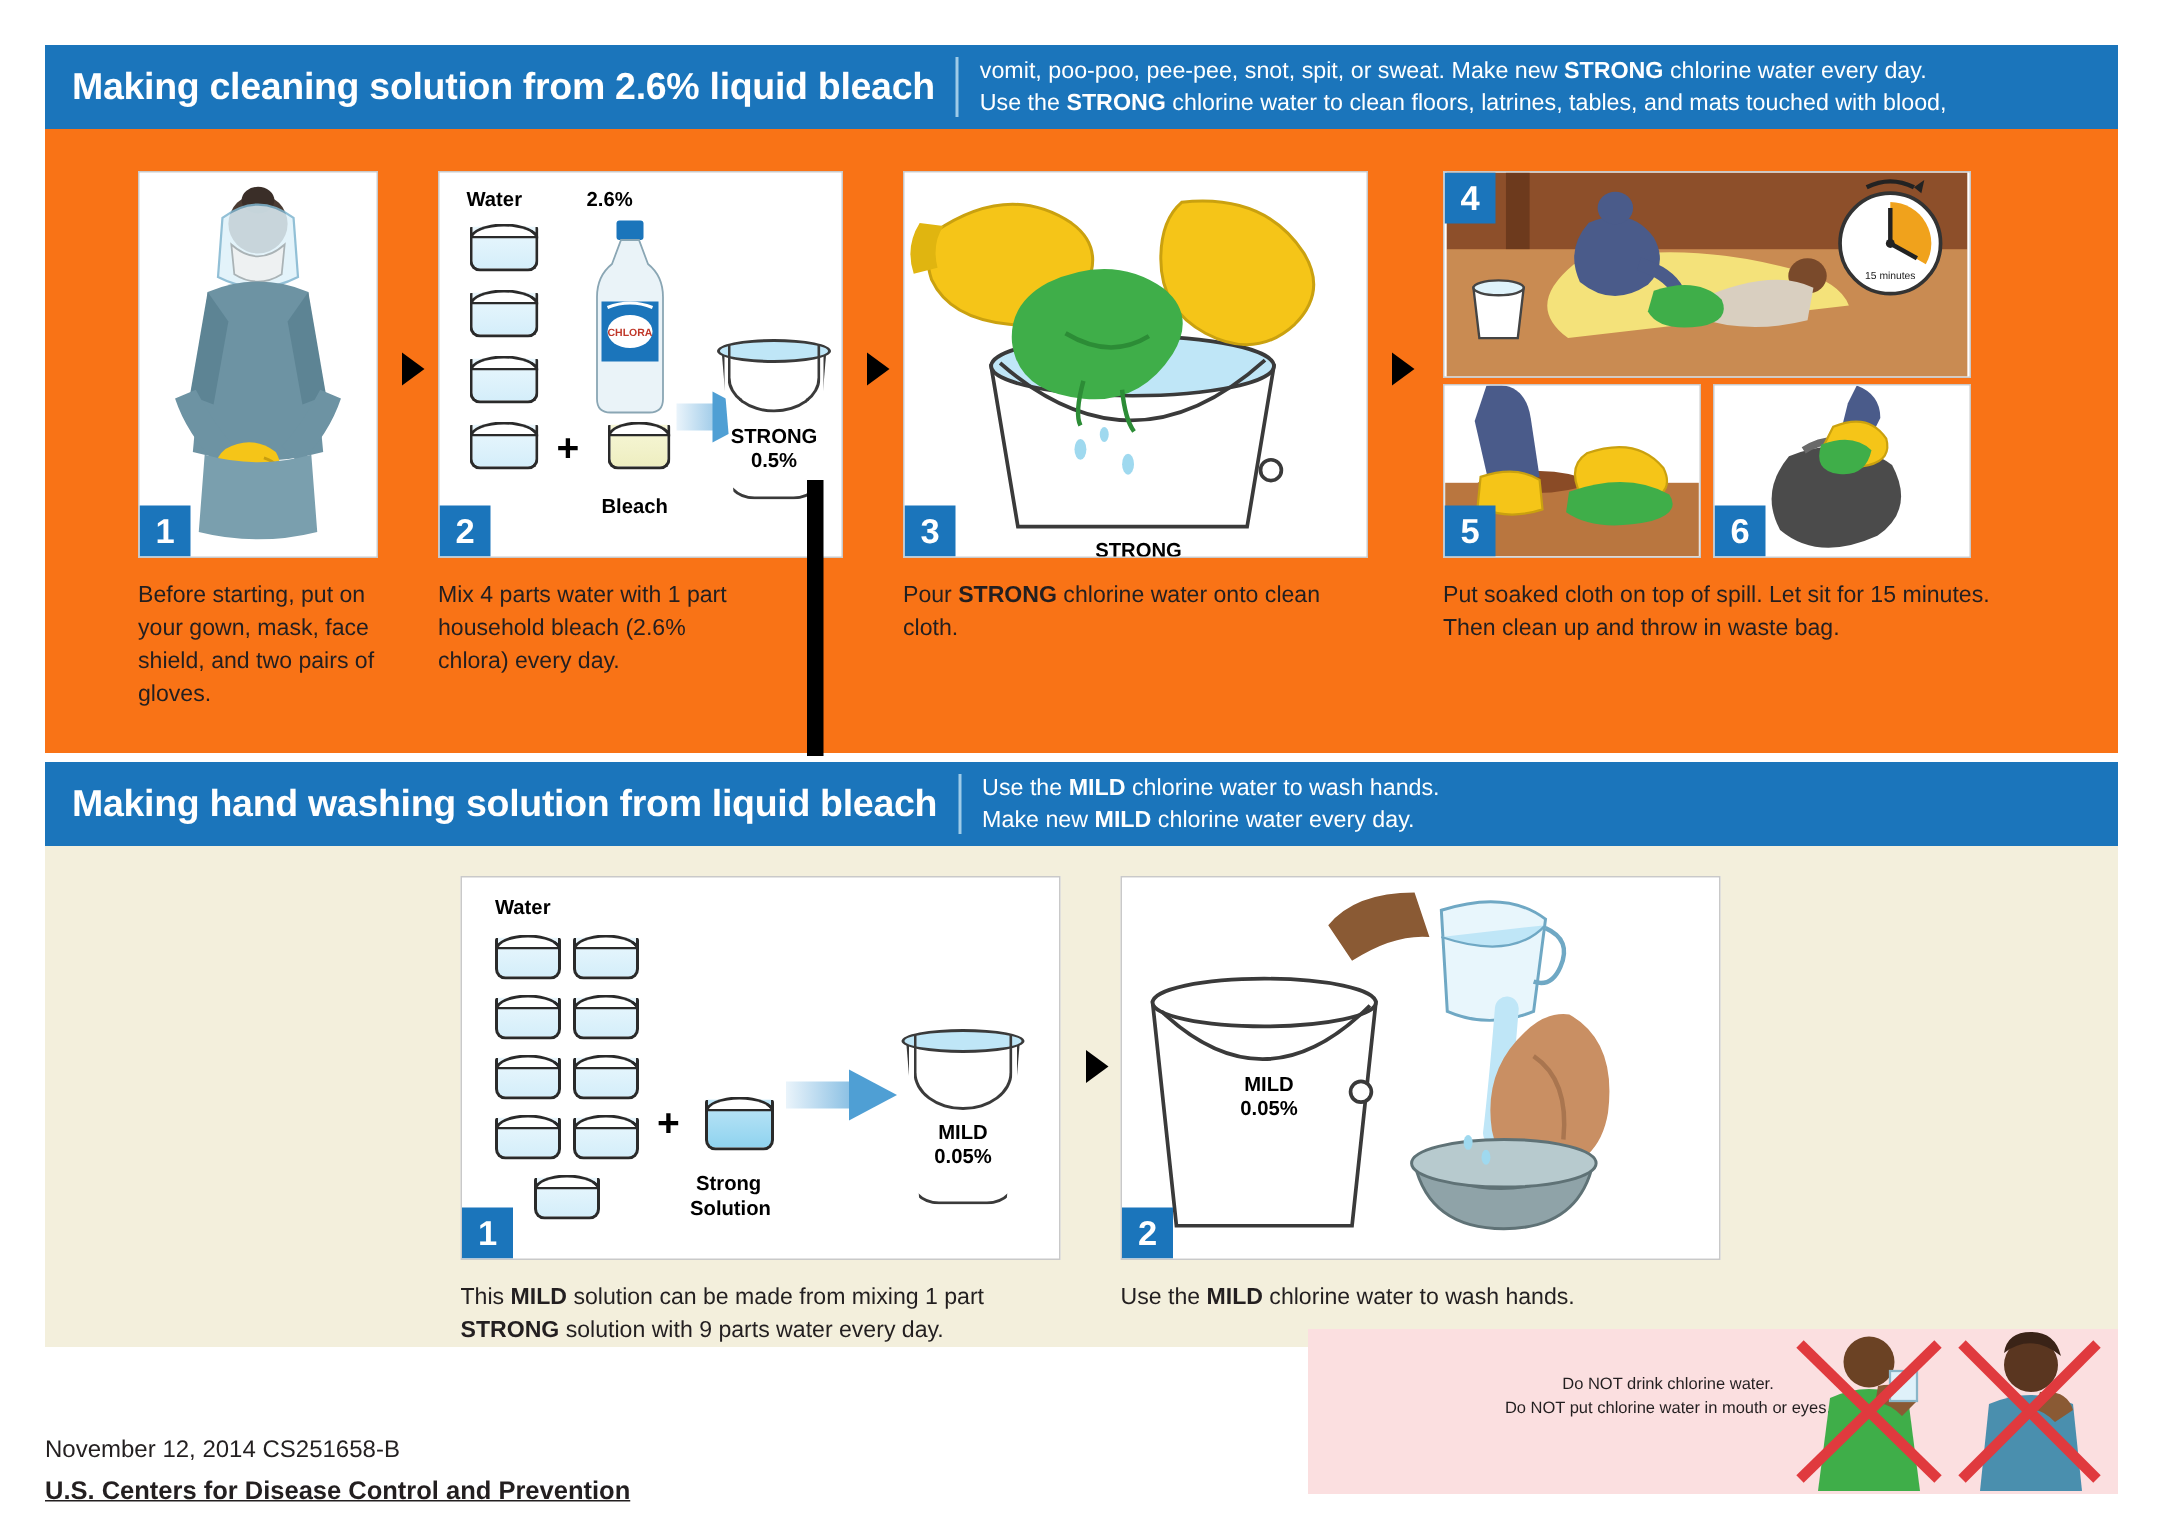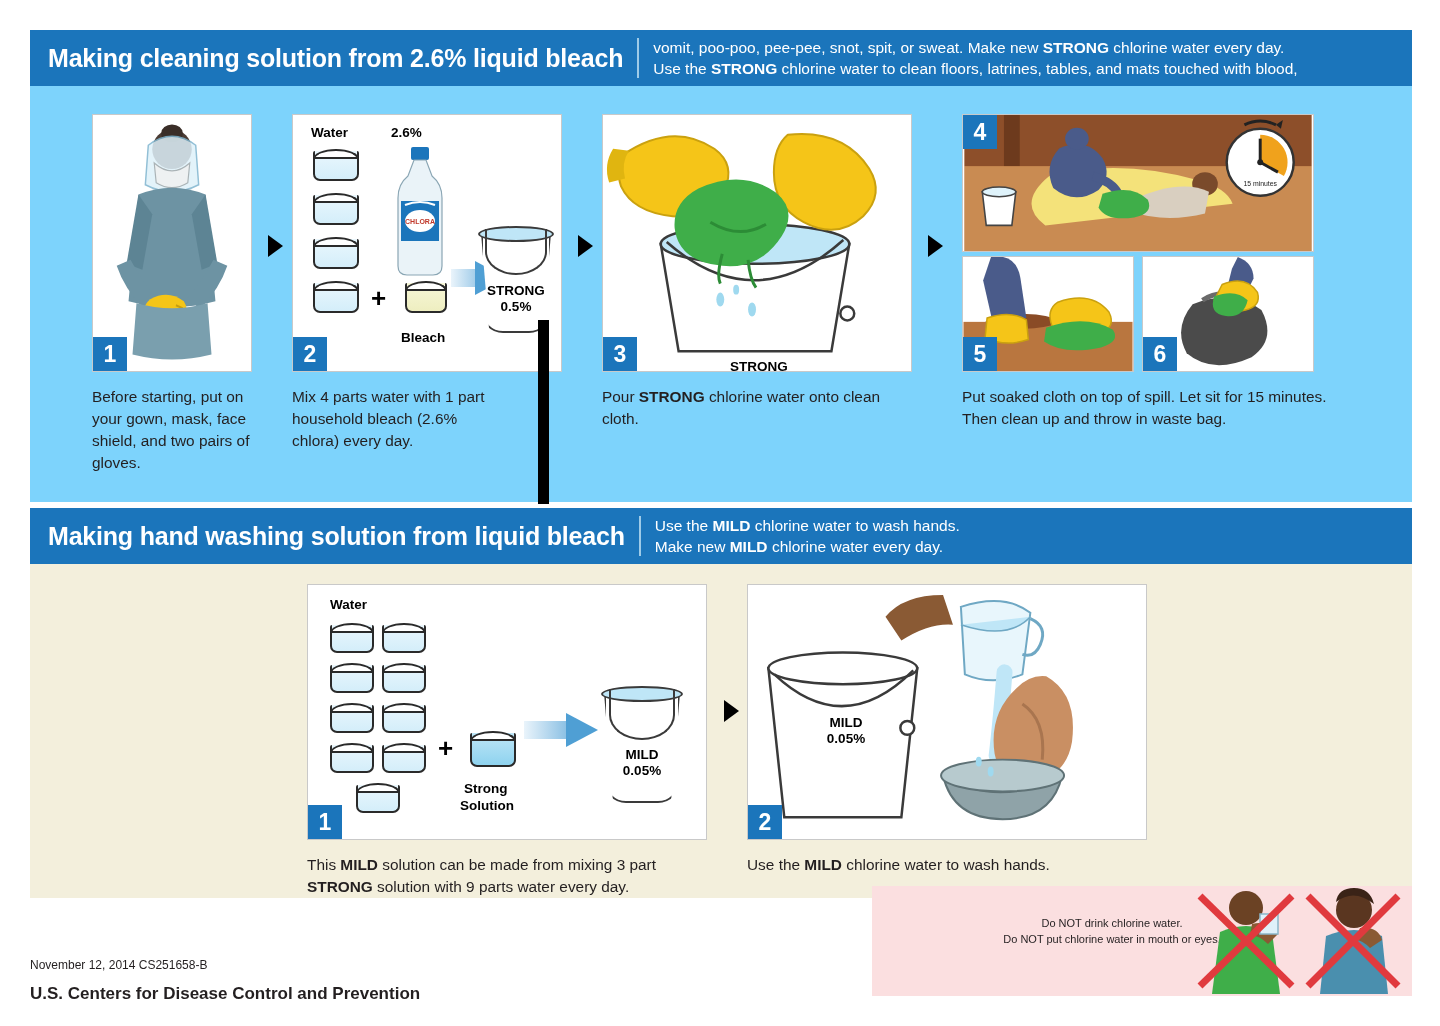--- a/index.html
+++ b/index.html
@@ -14,21 +14,21 @@
     position: relative;
     width: 1440px; height: 1026px;
     background: #ffffff;
   }
 
   
   .section-blue {
     position: absolute;
     left: 30px; top: 30px;
     width: 1382px; height: 472px;
-    background: #7dd3fc;
+    background: #f97316;
   }
   .section-cream {
     position: absolute;
     left: 30px; top: 508px;
     width: 1382px; height: 390px;
     background: #f3efdc;
   }
 
   .band {
     position: absolute;
@@ -187,29 +187,30 @@
     width: 0; height: 0;
     border-left: 17px solid transparent;
     border-right: 17px solid transparent;
     border-top: 22px solid #000;
   }
 
   
   .footer-small {
     position: absolute;
     left: 30px; top: 958px;
-    font-size: 12px;
+    font-size: 16px;
     color: #231f20;
   }
   .footer-big {
     position: absolute;
     left: 30px; top: 984px;
     font-size: 17px;
     font-weight: bold;
     color: #231f20;
+    text-decoration: underline;
   }
 
   .warn-box {
     position: absolute;
     left: 872px; top: 886px;
     width: 540px; height: 110px;
     background: #fbdfe0;
   }
   .warn-text {
     position: absolute;
@@ -476,21 +477,21 @@
         <div class="rim"></div>
         <div class="handle"></div>
         <div class="lbl" style="top:54px;">MILD</div>
         <div class="lbl" style="top:70px;">0.05%</div>
       </div>
 
       <div class="num-badge" style="left:0; bottom:0;">1</div>
     </div>
 
     <div class="caption" style="left:277px; top:346px; width:410px;">
-      <span>This </span><b>MILD</b><span> solution can be made from mixing 3 part </span><b>STRONG</b><span> solution with 9 parts water every day.</span>
+      <span>This </span><b>MILD</b><span> solution can be made from mixing 1 part </span><b>STRONG</b><span> solution with 9 parts water every day.</span>
     </div>
 
     <div class="arrow-right" style="left:694px; top:192px;"></div>
 
     <div class="panel" style="left:717px; top:76px; width:400px; height:256px;">
       <svg class="illu" viewBox="0 0 400 256">
         <rect width="400" height="256" fill="#ffffff"></rect>
 
         <path d="M20 84 h150 l-16 150 h-118 z" fill="#ffffff" stroke="#3a3a3a" stroke-width="2.5"></path>
         <ellipse cx="95" cy="84" rx="75" ry="16" fill="#ffffff" stroke="#3a3a3a" stroke-width="2.5"></ellipse>

